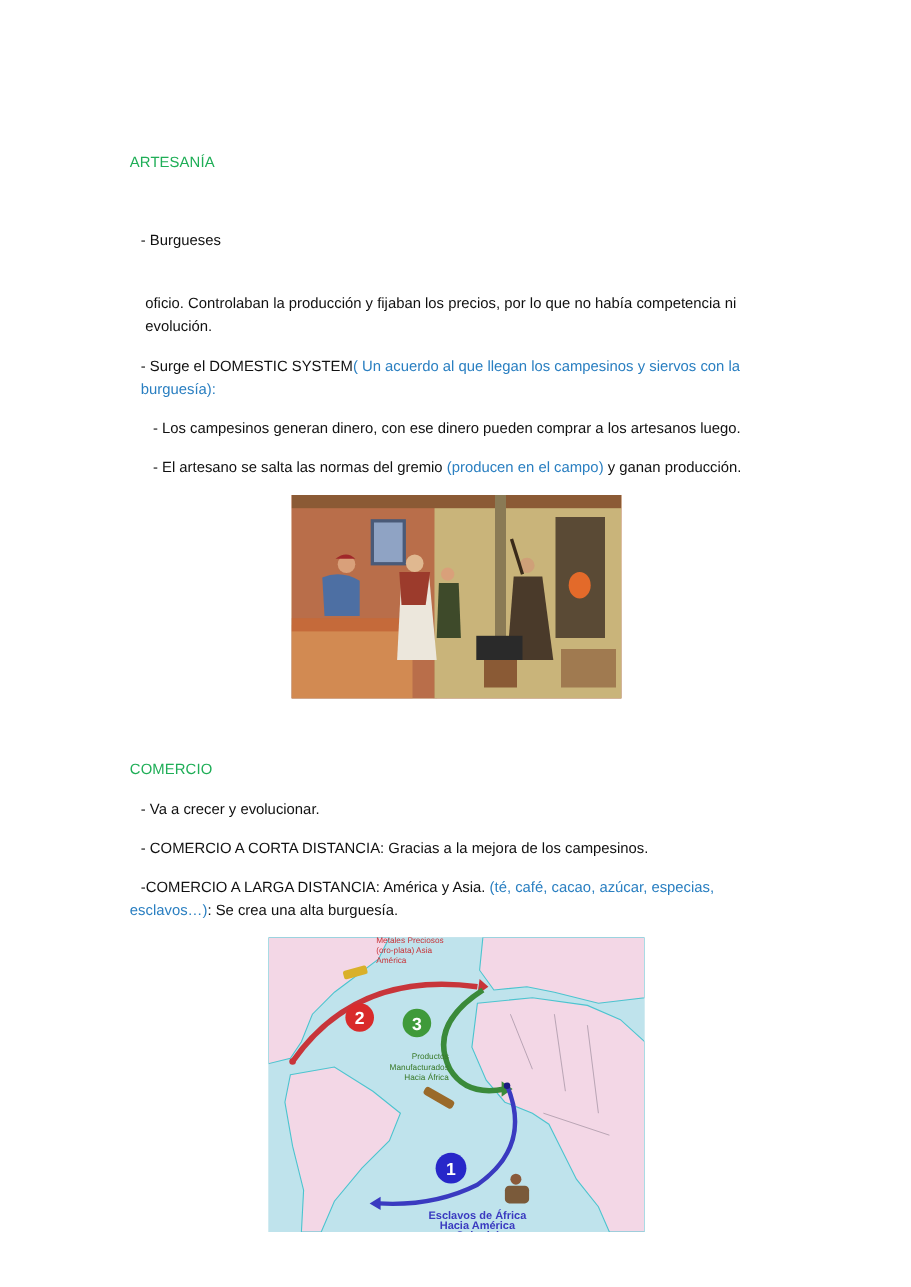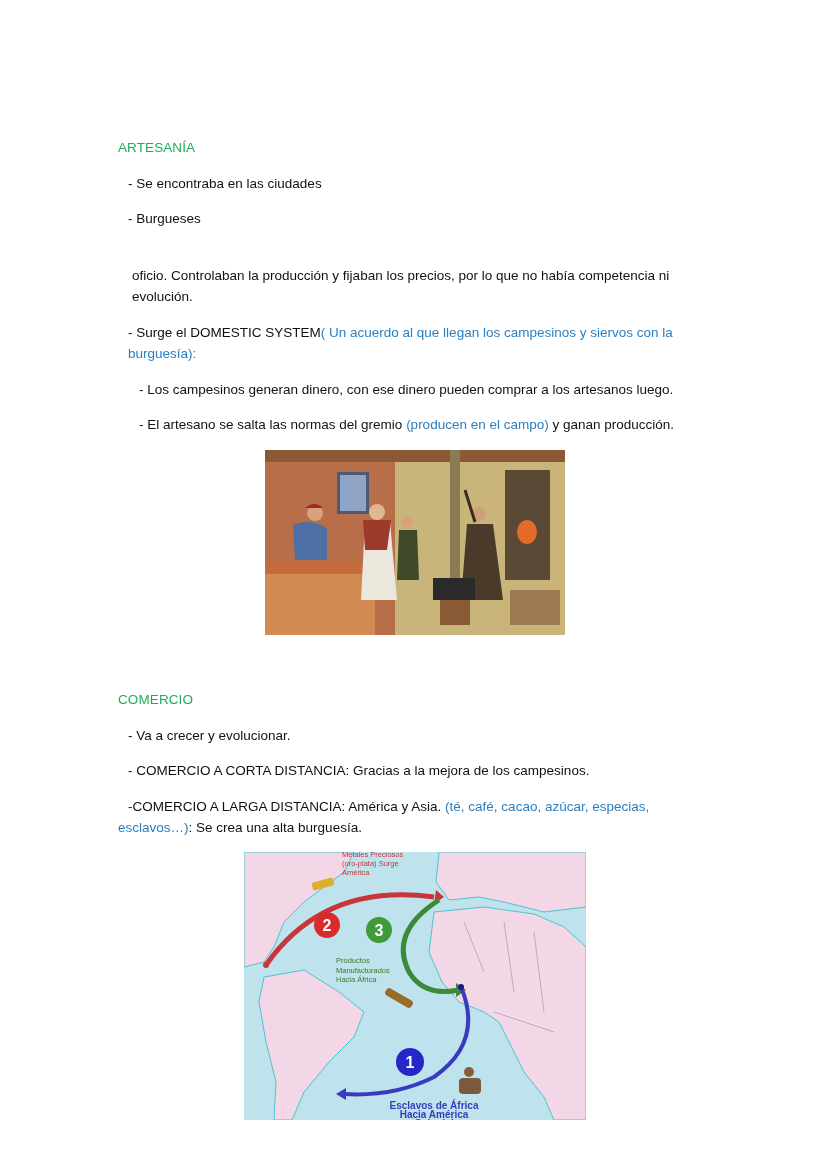--- a/index.html
+++ b/index.html
@@ -17,21 +17,20 @@
     }
     .map { left: 244px; top: 812px; width: 342px; height: 268px; background: #bfe3ec; }
   </style>
 </head>
 <body>
 
 <div class="page">
 
   <div class="heading" style="top:100px">ARTESANÍA</div>
 
-  <div class="line" style="left:128px; top:133px">- Se encontraba en las ciudades</div>
   <div class="line" style="left:128px; top:168px">- Burgueses</div>
 
   <div class="line" style="left:132px; top:225px">oficio. Controlaban la producción y fijaban los precios, por lo que no había competencia ni</div>
   <div class="line" style="left:132px; top:246px">evolución.</div>
 
   <div class="line" style="left:128px; top:282px"><span>- Surge el DOMESTIC SYSTEM</span><span class="blue">( Un acuerdo al que llegan los campesinos y siervos con la</span></div>
   <div class="line blue" style="left:128px; top:303px">burguesía):</div>
 
   <div class="line" style="left:139px; top:339px">- Los campesinos generan dinero, con ese dinero pueden comprar a los artesanos luego.</div>
   <div class="line" style="left:139px; top:374px"><span>- El artesano se salta las normas del gremio </span><span class="blue">(producen en el campo)</span><span> y ganan producción.</span></div>
@@ -107,24 +106,24 @@
 
       <rect x="140" y="142" width="30" height="8" rx="3" fill="#9a6a2a" transform="rotate(30 155 146)"></rect>
 
       <circle cx="225" cy="220" r="5" fill="#8a5a3a"></circle>
       <rect x="215" y="226" width="22" height="16" rx="4" fill="#7a5a3a"></rect>
 
       <text x="133" y="6" font-size="7" fill="#c8353a" text-anchor="middle" font-family="Liberation Sans, sans-serif"></text>
     </svg>
     <div style="position:absolute; left:98px; top:-2px; width:80px; text-align:left; font-size:7.5px; line-height:9px; color:#c8353a;">
       <div>Metales Preciosos</div>
-      <div>(oro-plata) Surge</div>
+      <div>(oro-plata) Asia</div>
       <div>América</div>
     </div>
-    <div style="position:absolute; left:92px; top:104px; width:72px; text-align:left; font-size:7.5px; line-height:9.5px; color:#3a7a2a;">
+    <div style="position:absolute; left:92px; top:104px; width:72px; text-align:right; font-size:7.5px; line-height:9.5px; color:#3a7a2a;">
       <div>Productos</div>
       <div>Manufacturados</div>
       <div>Hacia África</div>
     </div>
     <div style="position:absolute; left:140px; top:249px; width:100px; text-align:center; font-size:10px; line-height:9px; color:#3a3ac0;font-weight:bold;">
       <div>Esclavos de África</div>
       <div>Hacia América Colonial</div>
     </div>
   </div>
 

